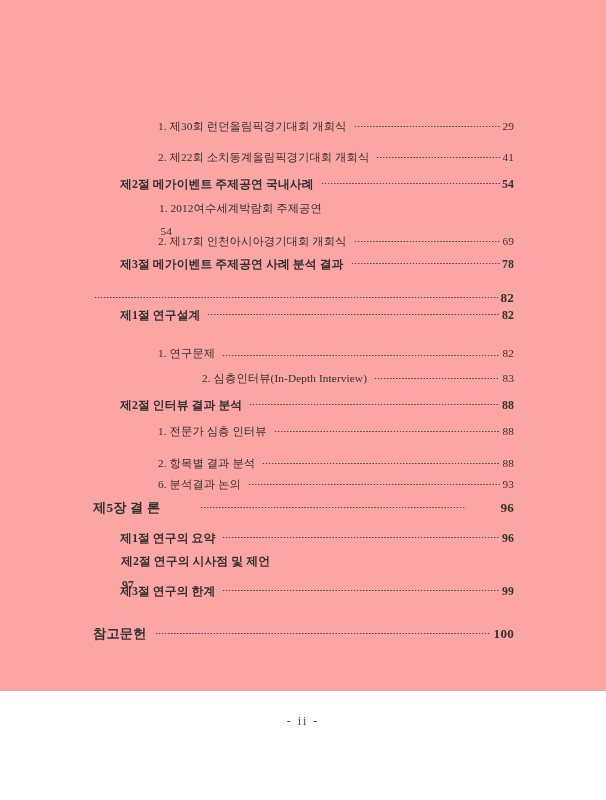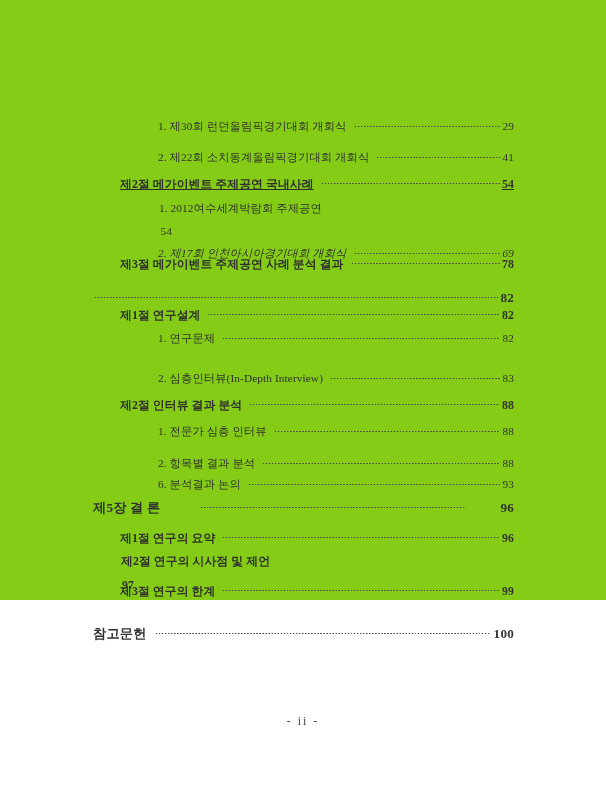--- a/index.html
+++ b/index.html
@@ -13,22 +13,22 @@
     position: relative;
     font-family: "Liberation Serif", "DejaVu Serif", serif;
     color: #2b2b2b;
     overflow: hidden;
   }
 
   .page {
     position: absolute;
     inset: 0;
     width: 606px;
-    height: 600px;
-    background: #84cc16;
+    height: 691px;
+    background: #fca5a5;
   }
 
   .toc {
     position: absolute;
     left: 0;
     top: 0;
     width: 606px;
   }
 
   
@@ -129,55 +129,55 @@
       <div class="row lvl-item" style="top: 119px;">
         <span class="label">1. 제30회 런던올림픽경기대회 개회식</span>
         <span class="leader"></span>
         <span class="pageno">29</span>
       </div>
       <div class="row lvl-item" style="top: 150px;">
         <span class="label">2. 제22회 소치동계올림픽경기대회 개회식</span>
         <span class="leader"></span>
         <span class="pageno">41</span>
       </div>
-      <div class="row lvl-section" style="top: 176px; text-decoration: underline;">
+      <div class="row lvl-section" style="top: 176px;">
         <span class="label">제2절 메가이벤트 주제공연 국내사례</span>
         <span class="leader"></span>
         <span class="pageno">54</span>
       </div>
       <div class="row lvl-item" style="top: 203px; flex-direction: column;">
         <span class="label">1. 2012여수세계박람회 주제공연</span>
         <span class="leader"></span>
         <span class="pageno">54</span>
       </div>
-      <div class="row lvl-item" style="top: 246px; font-style: italic;">
+      <div class="row lvl-item" style="top: 234px;">
         <span class="label">2. 제17회 인천아시아경기대회 개회식</span>
         <span class="leader"></span>
         <span class="pageno">69</span>
       </div>
       <div class="row lvl-section" style="top: 256px;">
         <span class="label">제3절 메가이벤트 주제공연 사례 분석 결과</span>
         <span class="leader"></span>
         <span class="pageno">78</span>
       </div>
       <div class="row lvl-chapter" style="top: 289px;">
         <span class="leader"></span>
         <span class="pageno">82</span>
       </div>
       <div class="row lvl-section" style="top: 300px; margin-top: 7px;">
         <span class="label">제1절 연구설계</span>
         <span class="leader"></span>
         <span class="pageno">82</span>
       </div>
-      <div class="row lvl-item" style="top: 331px;">
+      <div class="row lvl-item" style="top: 348px; align-items: flex-end;">
         <span class="label">1. 연구문제</span>
         <span class="leader"></span>
         <span class="pageno">82</span>
       </div>
-      <div class="row lvl-item" style="top: 371px;">
+      <div class="row lvl-item" style="top: 371px; margin-left: 44px;">
         <span class="label">2. 심층인터뷰(In-Depth  Interview)</span>
         <span class="leader"></span>
         <span class="pageno">83</span>
       </div>
       <div class="row lvl-section" style="top: 397px;">
         <span class="label">제2절 인터뷰 결과 분석</span>
         <span class="leader"></span>
         <span class="pageno">88</span>
       </div>
       <div class="row lvl-item" style="top: 424px;">

